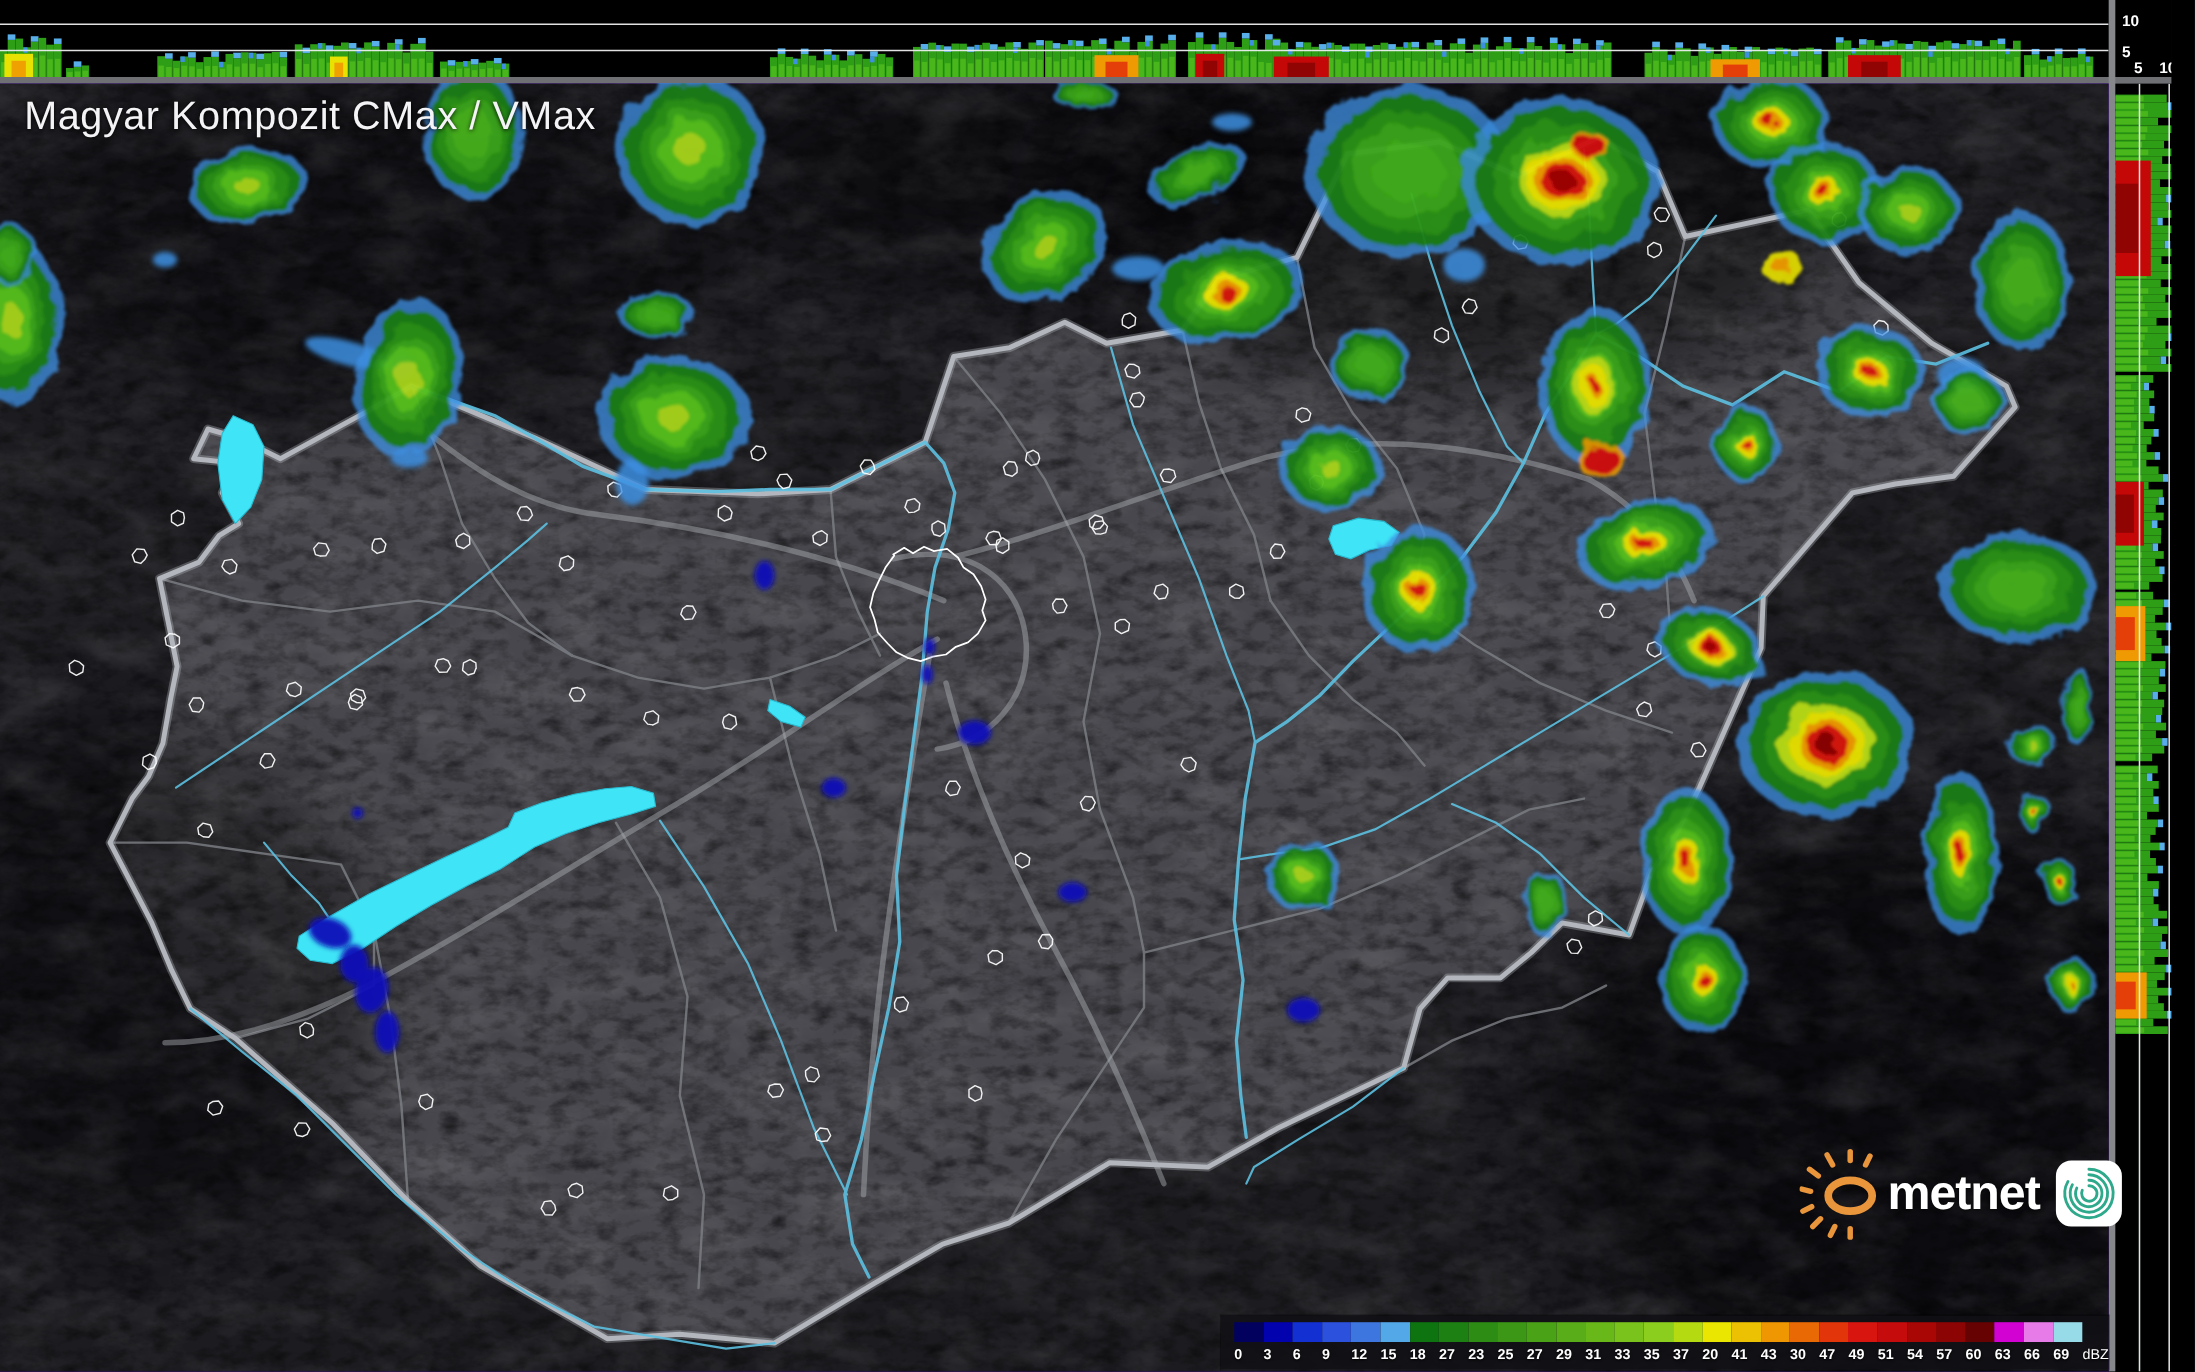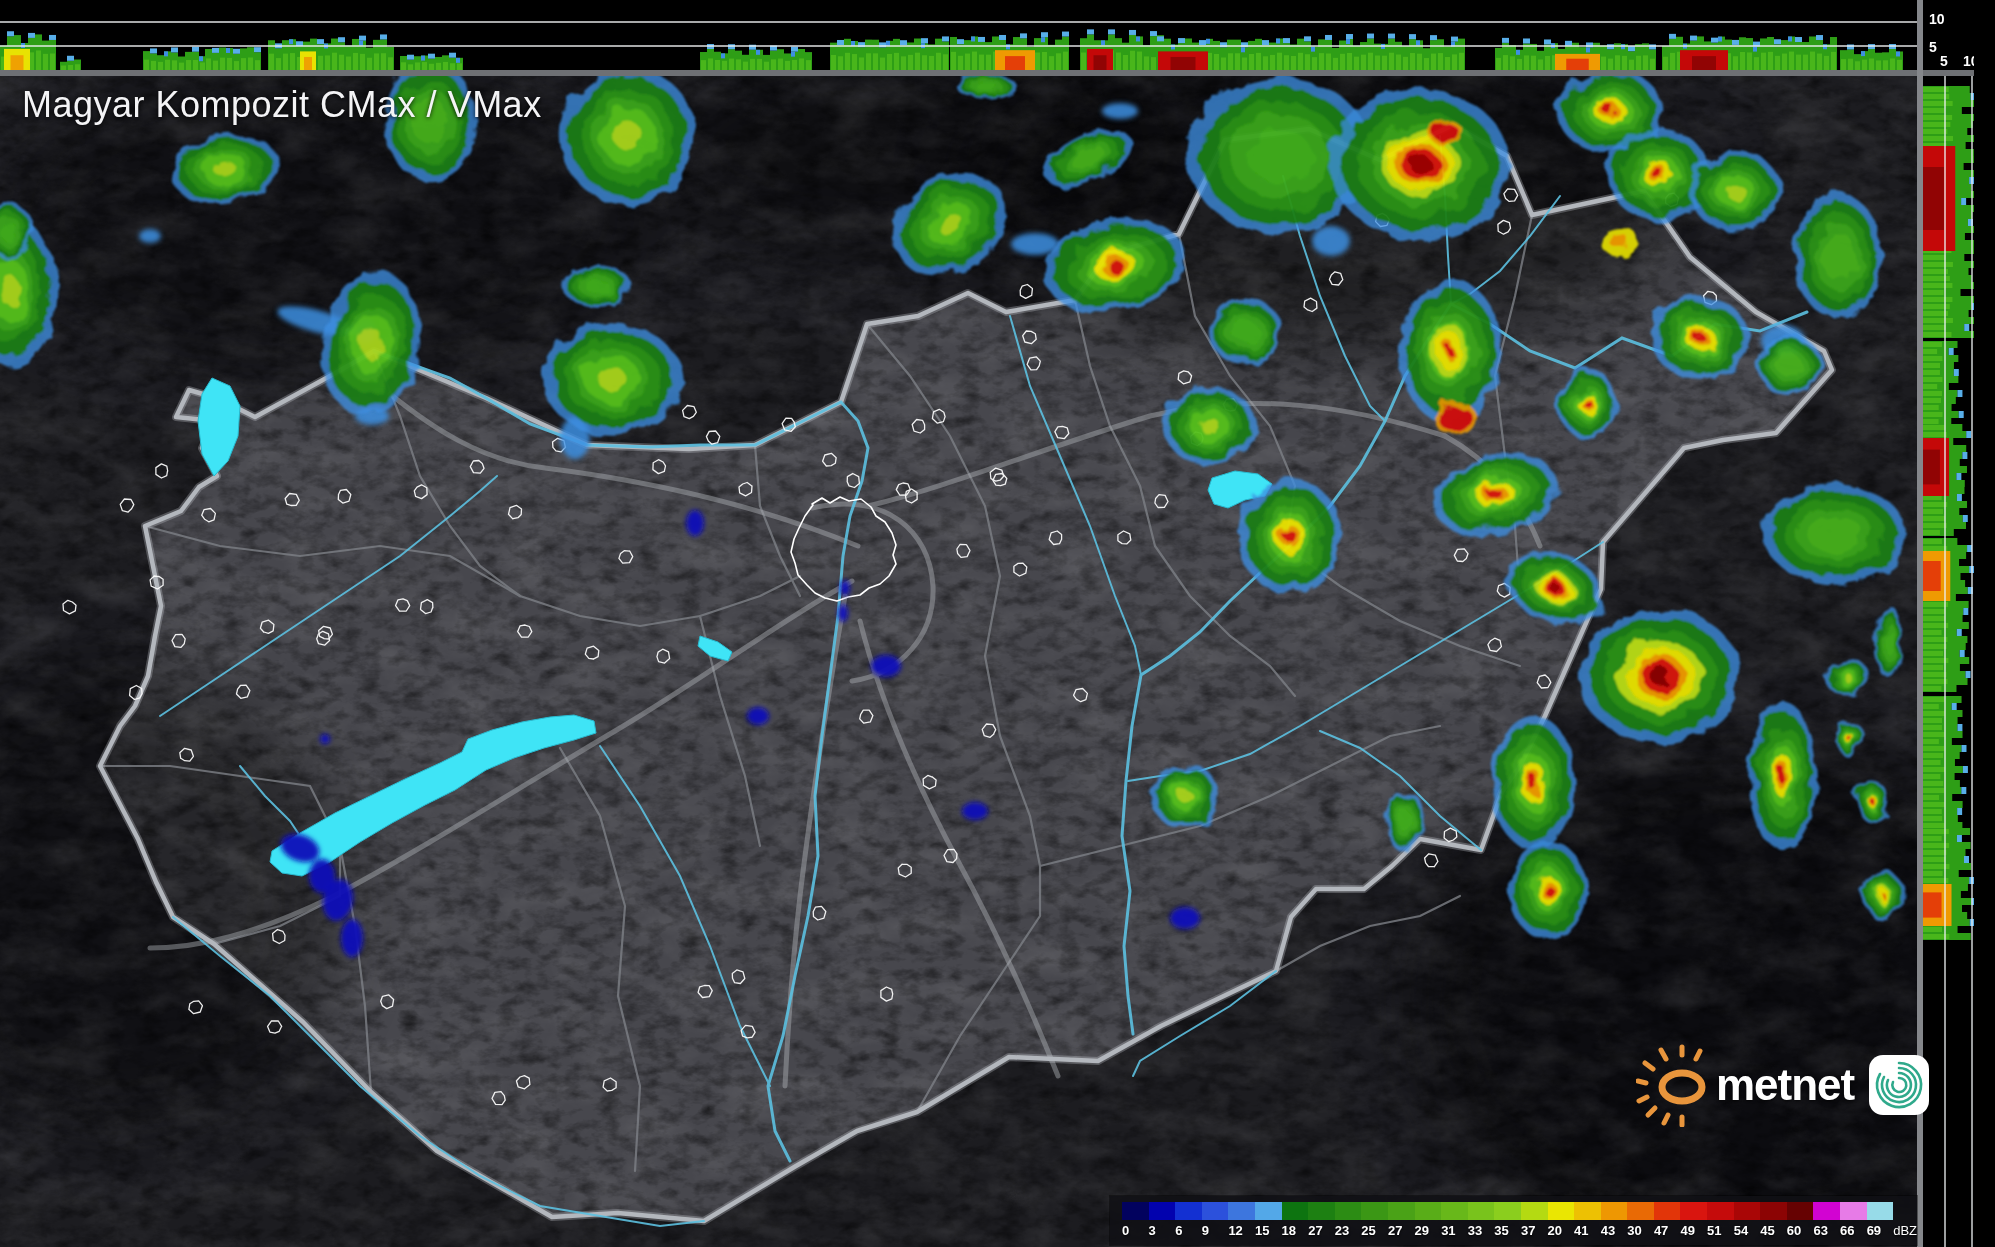--- a/index.html
+++ b/index.html
@@ -1580,21 +1580,21 @@
         <div class="legend-label">35</div>
         <div class="legend-label">37</div>
         <div class="legend-label">20</div>
         <div class="legend-label">41</div>
         <div class="legend-label">43</div>
         <div class="legend-label">30</div>
         <div class="legend-label">47</div>
         <div class="legend-label">49</div>
         <div class="legend-label">51</div>
         <div class="legend-label">54</div>
-        <div class="legend-label">45</div>
+        <div class="legend-label">57</div>
         <div class="legend-label">60</div>
         <div class="legend-label">63</div>
         <div class="legend-label">66</div>
         <div class="legend-label">69</div>
         <div id="legend-unit">dBZ</div>
       </div>
   </div>
 
   <div id="logo">
     <svg width="86" height="84" viewBox="0 0 86 84">

